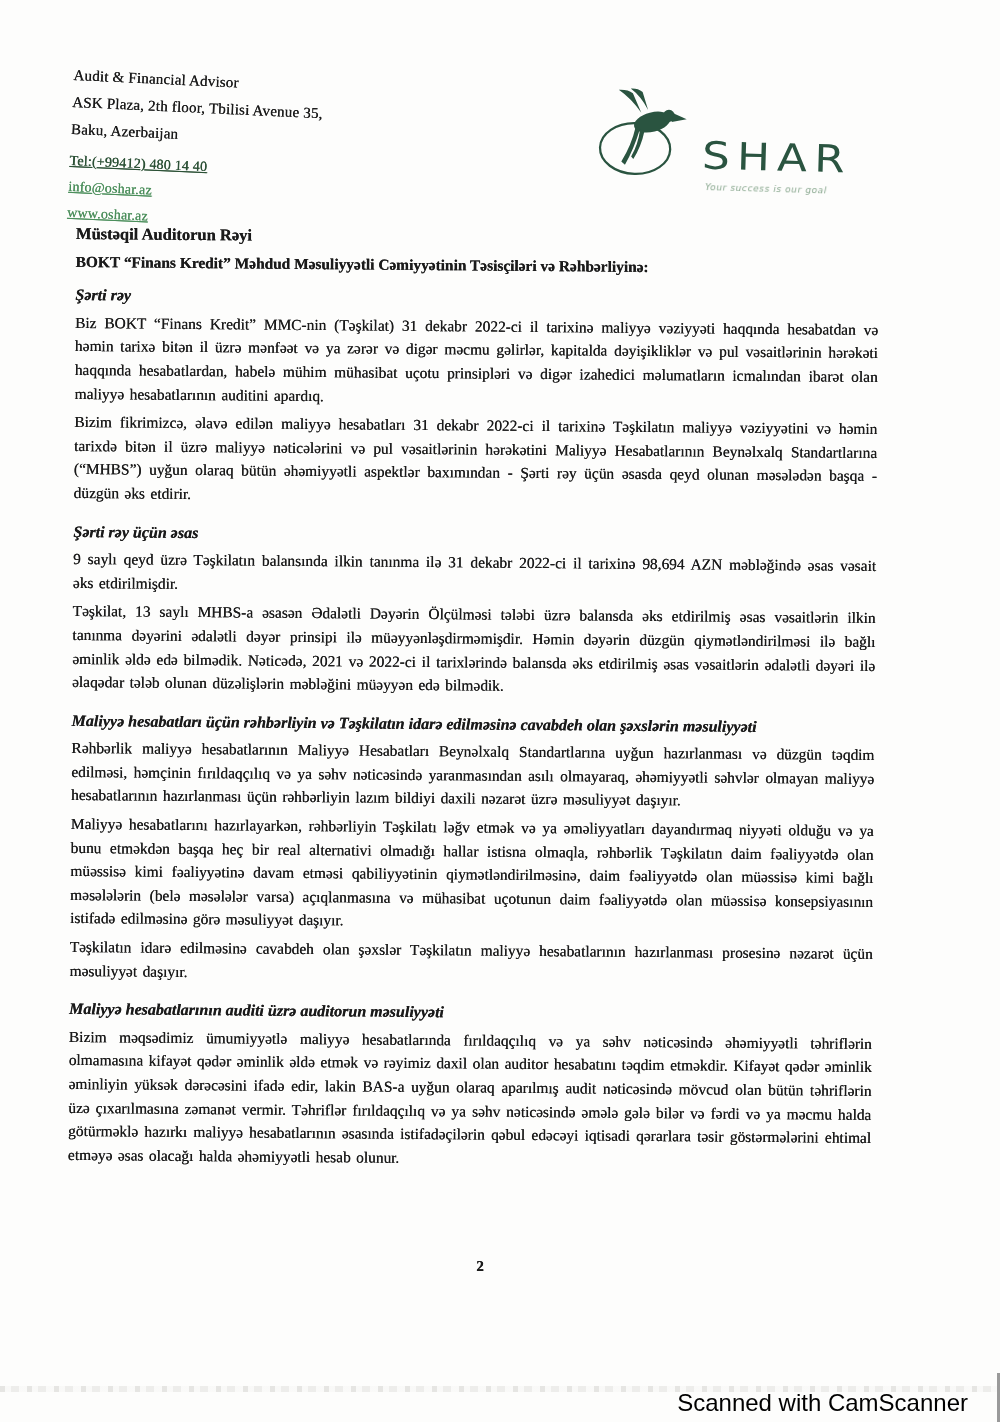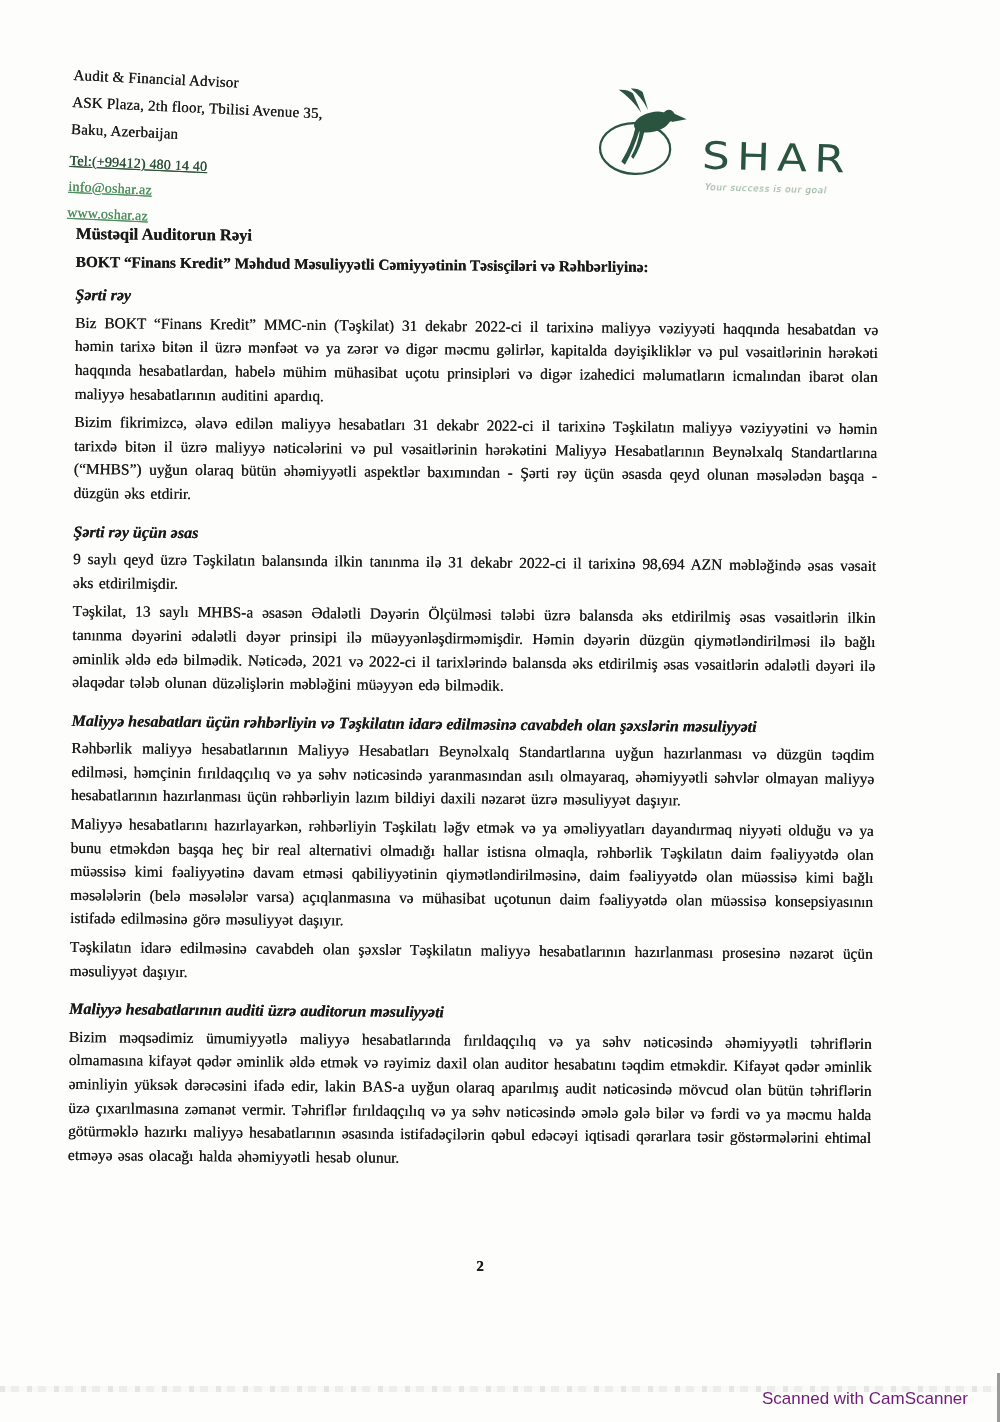--- a/index.html
+++ b/index.html
@@ -64,21 +64,21 @@
     font-weight:bold; font-size:15px; text-shadow:0.3px 0 0 currentColor;
   }
   .scan-band {
     position:absolute; left:0; top:1386px; width:100%; height:6px;
     background:repeating-linear-gradient(90deg,
       rgba(148,146,138,0.22) 0 5px, rgba(148,146,138,0.04) 5px 11px,
       rgba(148,146,138,0.15) 11px 19px, rgba(148,146,138,0.03) 19px 27px);
   }
   .scanner-credit {
     position:absolute; right:32px; top:1389px;
-    font-family:"Liberation Sans", sans-serif; font-size:17px; color:#701a75;
+    font-family:"Liberation Sans", sans-serif; font-size:24px; color:#000000;
   }
   .edge-mark { position:absolute; right:0; top:1373px; width:3px; height:49px; background:#9a9a9a; }
 </style>
 </head>
 <body>
 
 <div class="page">
 
   <div class="lh-contact">
     <div>Audit &amp; Financial Advisor</div>

